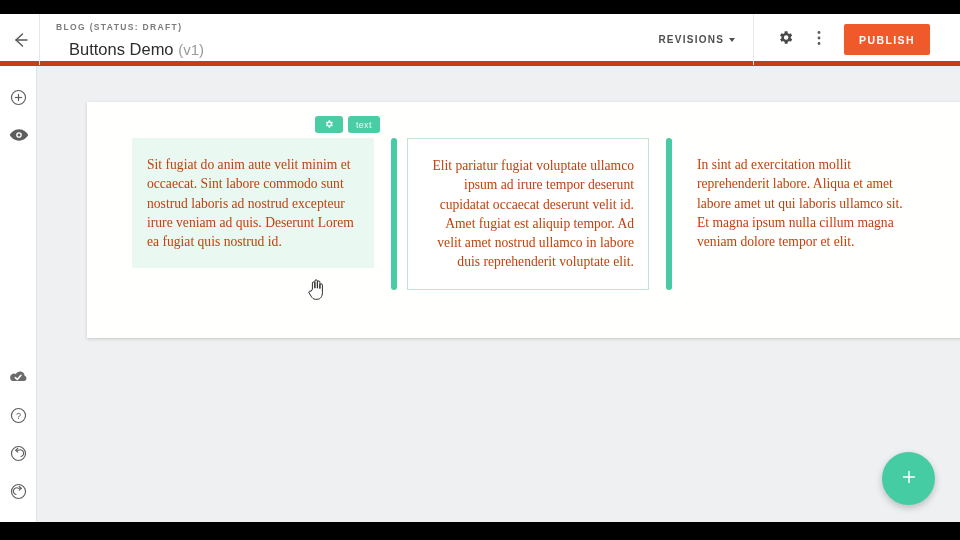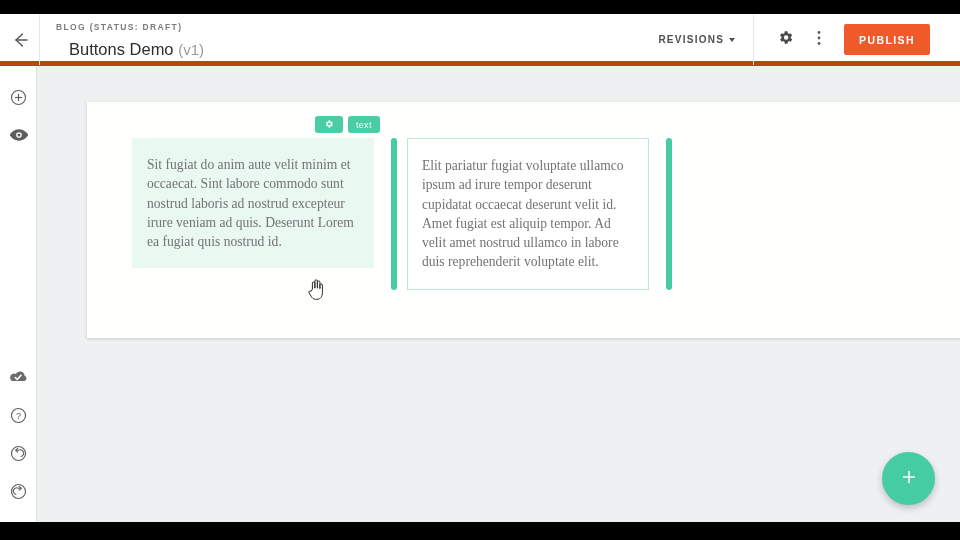--- a/index.html
+++ b/index.html
@@ -172,35 +172,36 @@
   }
   .block {
     position: relative;
     box-sizing: border-box;
   }
   .block p {
     margin: 0;
     font-family: "Liberation Serif", serif;
     font-size: 13.6px;
     line-height: 19.3px;
-    color: #737373;
+    color: #c2410c;
   }
   .block-1 {
     width: 242px;
     background: #e9f8f1;
     padding: 17px 16px 17px 14px;
     min-height: 98px;
   }
   .block-1 p { padding-left: 1px; }
   .block-2 {
     width: 242px;
     background: #ffffff;
     border: 1px solid #bfe4da;
     padding: 17px 14px 17px 14px;
     margin-left: 0;
+    text-align: right;
   }
   .block-3 {
     width: 240px;
     background: transparent;
     padding: 17px 12px 17px 16px;
   }
   
   .drop-bar {
     width: 6px;
     border-radius: 3px;
@@ -397,20 +398,23 @@
           <div class="gap-b"></div>
 
           <div class="block block-2">
             <p>Elit pariatur fugiat voluptate ullamco ipsum ad irure tempor deserunt cupidatat occaecat deserunt velit id. Amet fugiat est aliquip tempor. Ad velit amet nostrud ullamco in labore duis reprehenderit voluptate elit.</p>
           </div>
 
           <div class="gap-c"></div>
           <div class="drop-bar"></div>
           <div class="gap-d"></div>
 
+          <div class="block block-3">
+            <p>In sint ad exercitation mollit reprehenderit labore. Aliqua et amet labore amet ut qui laboris ullamco sit. Et magna ipsum nulla cillum magna veniam dolore tempor et elit.</p>
+          </div>
 
         </div>
       </div>
 
       <button class="fab">
         <span>
           <svg width="20" height="20" viewBox="0 0 20 20">
             <line x1="10" y1="4.6" x2="10" y2="15.4" stroke="#ffffff" stroke-width="1.5" stroke-linecap="round"></line>
             <line x1="4.6" y1="10" x2="15.4" y2="10" stroke="#ffffff" stroke-width="1.5" stroke-linecap="round"></line>
           </svg>

